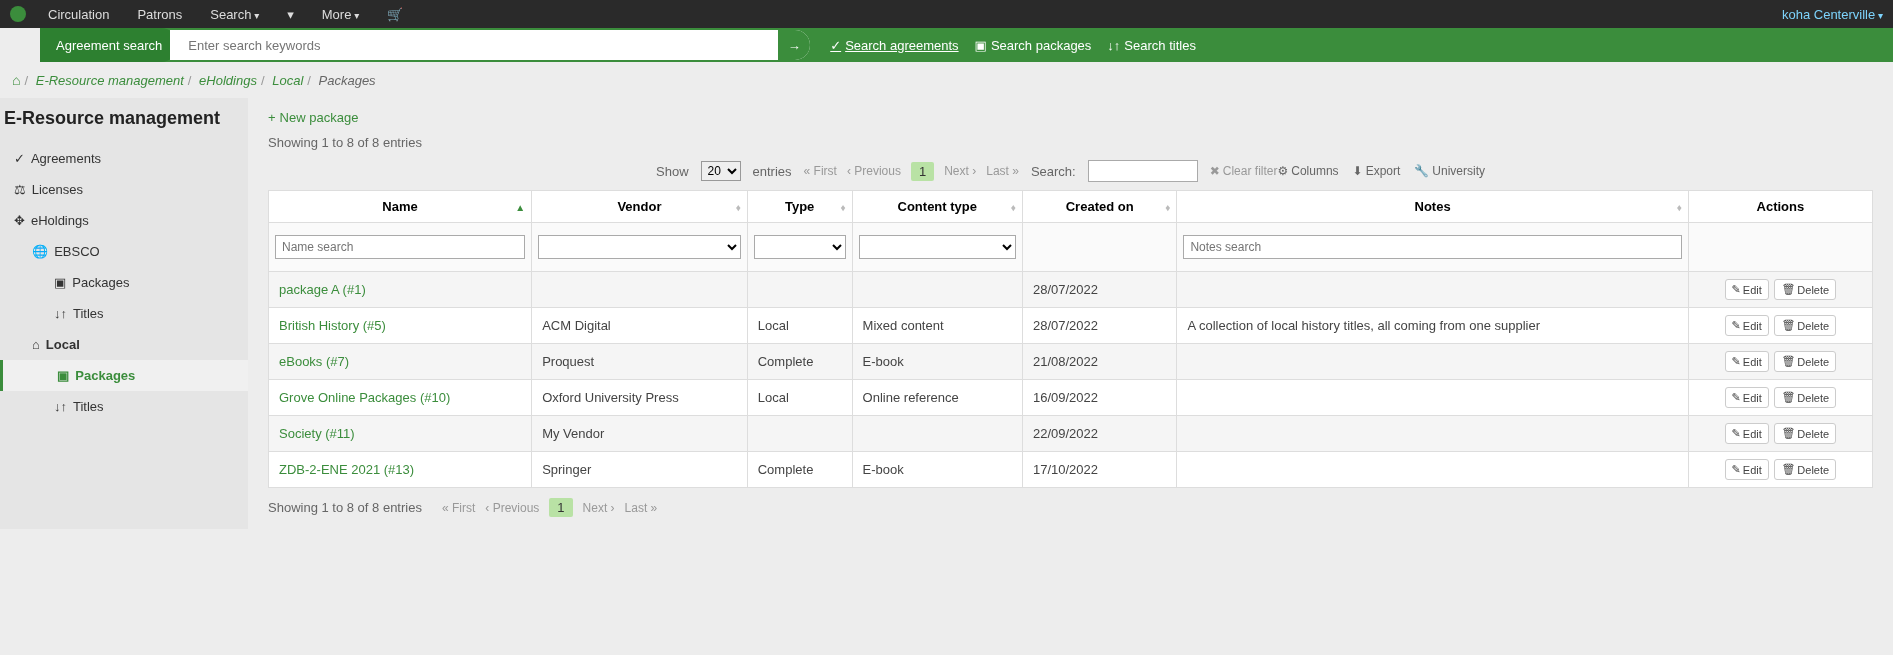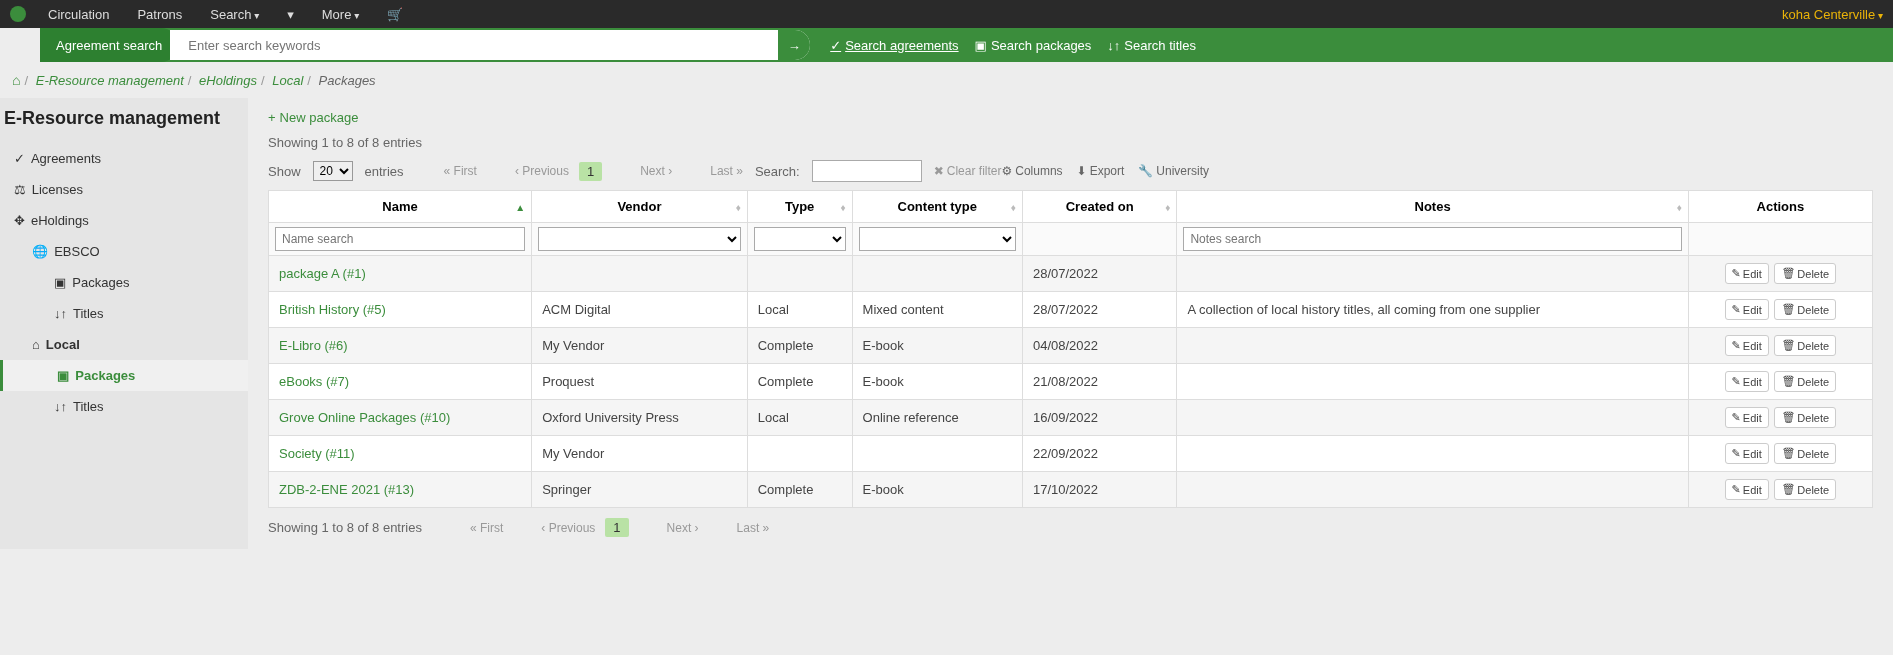--- a/index.html
+++ b/index.html
@@ -1,21 +1,21 @@
 <!DOCTYPE html>
 <html><head>
 <meta charset="utf-8">
 <style>
 * { box-sizing: border-box; margin: 0; padding: 0; }
 body { font-family: Arial, sans-serif; font-size: 13px; background: #ededed; }
 .top-nav { background: #2a2a2a; color: #ddd; height: 28px; display: flex; align-items: center; padding: 0 10px; justify-content: space-between; }
 .top-nav-left { display: flex; align-items: flex-end; gap: 0; }
 .top-nav-item { color: #ddd; padding: 0 14px; cursor: pointer; font-size: 13px; }
 .logo { width: 16px; height: 16px; background: #3b8d3c; border-radius: 50%; margin-right: 8px; }
-.top-nav-right { color: #eab308; font-size: 13px; }
+.top-nav-right { color: #7dd3fc; font-size: 13px; }
 .search-bar { background: #3b8d3c; height: 34px; display: flex; align-items: center; padding: 0; margin-left: 40px; }
 .search-label { background: #2d8030; color: #fff; padding: 0 16px; height: 34px; display: flex; align-items: center; border-radius: 0 20px 20px 0; font-size: 13px; }
 .search-input-wrap { flex: 0 0 auto; display: flex; align-items: center; background: #fff; border-radius: 0 20px 20px 0; margin-left: -8px; padding-left: 8px; width: 640px; height: 30px; }
 .search-input { border: none; outline: none; flex: 1; padding: 6px 10px; font-size: 13px; background: transparent; }
 .search-go { background: #3b8d3c; color: #fff; width: 32px; height: 30px; display: flex; align-items: center; justify-content: center; border-radius: 0 20px 20px 0; cursor: pointer; }
 .search-tabs { display: flex; gap: 16px; margin-left: 20px; }
 .search-tab { color: #fff; font-size: 13px; cursor: pointer; display: flex; align-items: center; gap: 4px; }
 .search-tab.active { text-decoration: underline; }
 .breadcrumb { padding: 10px 12px; font-size: 13px; color: #666; }
 .breadcrumb a { color: #3b8d3c; text-decoration: none; font-style: italic; }
@@ -25,36 +25,36 @@
 .sidebar { width: 248px; background: #e5e5e5; padding: 0; }
 .sidebar-title { font-size: 18px; font-weight: bold; padding: 10px 4px 14px 4px; color: #222; }
 .sidebar-item { padding: 8px 14px; cursor: pointer; font-size: 13px; display: flex; align-items: center; gap: 6px; color: #333; }
 .sidebar-item.sub { padding-left: 32px; }
 .sidebar-item.sub2 { padding-left: 54px; }
 .sidebar-item.active { font-weight: bold; color: #3b8d3c; border-left: 3px solid #3b8d3c; background: #f0f0f0; }
 .sidebar-item.bold { font-weight: bold; }
 .content { flex: 1; padding: 12px 20px; background: #ededed; }
 .new-link { color: #3b8d3c; font-size: 13px; cursor: pointer; display: inline-flex; align-items: center; gap: 4px; margin-bottom: 10px; }
 .entries-info { font-size: 13px; margin-bottom: 10px; color: #666; }
-.table-toolbar { display: flex; align-items: center; justify-content: flex-start; margin-bottom: 8px; font-size: 13px; color: #666; }
+.table-toolbar { display: flex; align-items: center; justify-content: center; margin-bottom: 8px; font-size: 13px; color: #666; }
 .tb-left { display: flex; align-items: center; gap: 12px; flex-wrap: wrap; }
 .tb-select { border: 1px solid #999; padding: 1px 2px; font-size: 12px; }
 .pager { display: flex; align-items: center; gap: 10px; }
-.pager-btn { color: #999; cursor: pointer; font-size: 12px; margin-left: 28px; }
+.pager-btn { color: #999; cursor: pointer; font-size: 12px; }
 .pager-current { background: #b9e2a5; padding: 2px 8px; border-radius: 2px; color: #333; }
 .search-small { border: 1px solid #aaa; padding: 3px 6px; font-size: 12px; width: 110px; }
 .clear-filter { color: #999; cursor: pointer; display: flex; align-items: center; gap: 3px; font-size: 12px; }
 .tb-right { display: flex; gap: 14px; }
 .tb-right-item { color: #666; cursor: pointer; font-size: 12px; display: flex; align-items: center; gap: 3px; }
 table.data { width: 100%; border-collapse: collapse; background: #fff; }
 table.data th { background: #fff; border: 1px solid #ddd; padding: 8px 22px; text-align: center; font-size: 13px; font-weight: bold; position: relative; }
 table.data th .sort { position: absolute; right: 6px; top: 50%; transform: translateY(-50%); color: #bbb; font-size: 10px; }
 table.data th .sort.asc { color: #3b8d3c; }
 table.data td { border: 1px solid #ddd; padding: 6px 10px; font-size: 13px; color: #444; }
-table.data tr.filter-row td { background: #fafafa; padding: 4px 6px; }
+table.data tr.filter-row td { background: #fafafa; padding: 12px 6px; }
 .filter-input { width: 100%; border: 1px solid #aaa; padding: 4px 6px; font-size: 12px; }
 .filter-select { width: 100%; border: 1px solid #aaa; padding: 3px; font-size: 12px; background: #fff; }
 table.data tbody tr:nth-child(odd) { background: #f5f5f5; }
 table.data tbody tr:nth-child(even) { background: #fff; }
 .link-name { color: #3b8d3c; cursor: pointer; }
 .action-btn { border: 1px solid #ccc; background: #fff; border-radius: 3px; padding: 3px 6px; font-size: 11px; cursor: pointer; display: inline-flex; align-items: center; gap: 2px; color: #444; margin: 1px; }
 .bottom-bar { display: flex; align-items: center; gap: 20px; margin-top: 10px; font-size: 13px; color: #666; }
 .home-icon::before { content: "\2302"; font-size: 14px; color: #3b8d3c; }
 .caret-down::after { content: " \25BE"; font-size: 10px; }
 </style>
@@ -227,32 +227,20 @@
     <td>Local</td>
     <td>Mixed content</td>
     <td>28/07/2022</td>
     <td>A collection of local history titles, all coming from one supplier</td>
     <td style="white-space:nowrap;text-align:center;">
       <span class="action-btn"><span>✎</span>Edit</span>
       <span class="action-btn"><span>🗑</span>Delete</span>
     </td>
           </tr>
           <tr>
-    <td><span class="link-name">E-Libro (#6)</span></td>
-    <td>My Vendor</td>
-    <td>Complete</td>
-    <td>E-book</td>
-    <td>04/08/2022</td>
-    <td></td>
-    <td style="white-space:nowrap;text-align:center;">
-      <span class="action-btn"><span>✎</span>Edit</span>
-      <span class="action-btn"><span>🗑</span>Delete</span>
-    </td>
-          </tr>
-          <tr>
     <td><span class="link-name">eBooks (#7)</span></td>
     <td>Proquest</td>
     <td>Complete</td>
     <td>E-book</td>
     <td>21/08/2022</td>
     <td></td>
     <td style="white-space:nowrap;text-align:center;">
       <span class="action-btn"><span>✎</span>Edit</span>
       <span class="action-btn"><span>🗑</span>Delete</span>
     </td>

